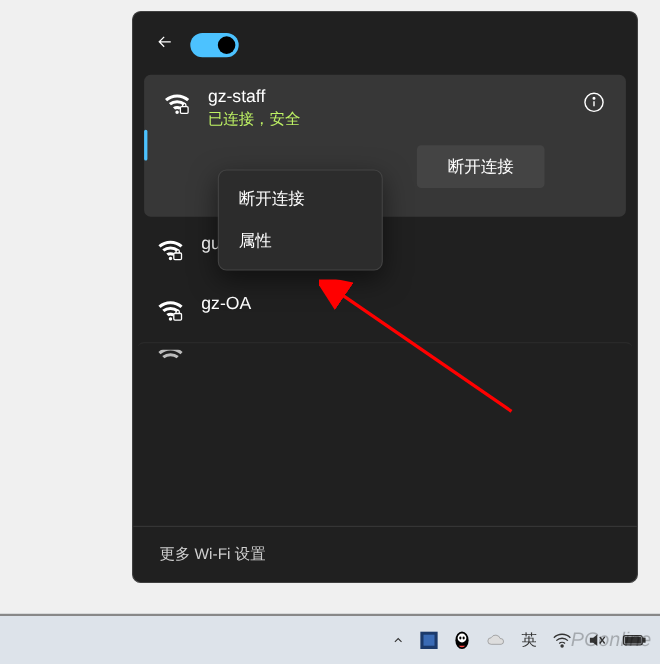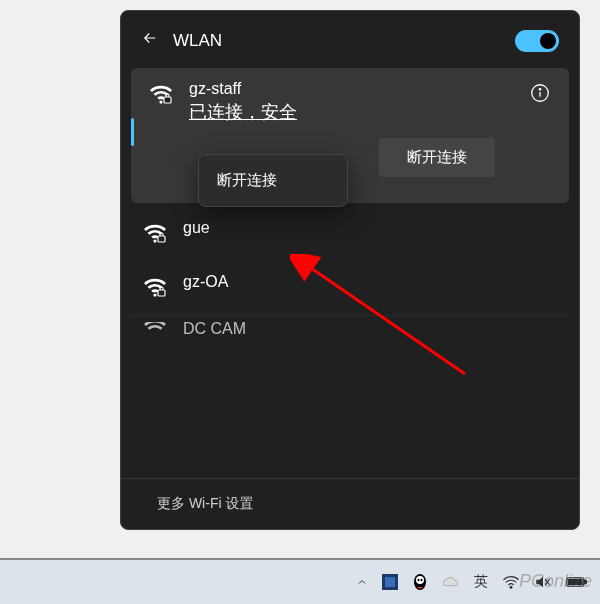--- a/index.html
+++ b/index.html
@@ -81,24 +81,23 @@
   color: #fff;
   margin-top: 2px;
   flex-shrink: 0;
 }
 .network-info { flex: 1; }
 .network-name {
   color: #fff;
   font-size: 16px;
 }
 .network-status {
-  color: #ffffff;
-  font-size: 18px;
+  color: #bef264;
+  font-size: 14px;
   margin-top: 2px;
-  text-decoration: underline;
 }
 .info-icon {
   color: #fff;
   margin-top: 2px;
   cursor: pointer;
 }
 .action-row {
   display: flex;
   justify-content: flex-end;
   padding: 14px 18px 14px 18px;
@@ -129,21 +128,21 @@
   padding: 10px 18px;
   color: #fff;
   font-size: 15px;
   cursor: pointer;
 }
 .more-settings {
   position: absolute;
   bottom: 0;
   left: 0;
   right: 0;
-  padding: 16px 36px;
+  padding: 16px 24px;
   border-top: 1px solid #383838;
   color: #d0d0d0;
   font-size: 14px;
   cursor: pointer;
 }
 .arrow-annotation {
   position: absolute;
   left: 290px;
   top: 254px;
   pointer-events: none;
@@ -194,21 +193,20 @@
 </head>
 <body>
 
 <div class="wlan-panel">
   <div class="panel-header">
     <span class="back-arrow">
       <svg width="18" height="18" viewBox="0 0 24 24" fill="none" stroke="currentColor" stroke-width="1.5">
           <path d="M19 12H5M11 18l-6-6 6-6"></path>
         </svg>
     </span>
-    <span class="panel-title">WLAN</span>
     <div class="toggle">
       <div class="toggle-knob"></div>
     </div>
   </div>
 
   <div class="network-list">
     <div class="network-item active">
       <div class="active-bar"></div>
       <span class="wifi-icon">
         <svg width="24" height="24" viewBox="0 0 24 24" fill="currentColor">
@@ -259,31 +257,29 @@
         </div>
     </div>
 
 
     <div class="network-item cut-item" style="padding-bottom:0;opacity:0.7">
       <span class="wifi-icon">
         <svg width="24" height="18" viewBox="0 0 24 18" fill="currentColor">
             <path d="M4.5 5.7a12 12 0 0115 0l-1.9 2a9.2 9.2 0 00-11.2 0l-1.9-2zM1 2a16.5 16.5 0 0122 0l-1.9 2a13.7 13.7 0 00-18.2 0L1 2z"></path>
           </svg>
       </span>
-      <div class="network-info">
-          <div class="network-name">DC CAM</div>
-        </div>
     </div>
   </div>
 
   <div class="more-settings">更多 Wi-Fi 设置</div>
 </div>
 
 <div class="context-menu">
   <div class="menu-item">断开连接</div>
+  <div class="menu-item">属性</div>
 </div>
 
 <svg class="arrow-annotation" width="190" height="140">
   <defs>
       <marker id="ah" markerWidth="12" markerHeight="10" refX="2" refY="5" orient="auto">
         <polygon points="0 0, 12 5, 0 10" fill="#ff0000"></polygon>
       </marker>
     </defs>
   <line x1="175" y1="120" x2="18" y2="12" stroke="#ff0000" stroke-width="3" marker-end="url(#ah)"></line>
 </svg>

